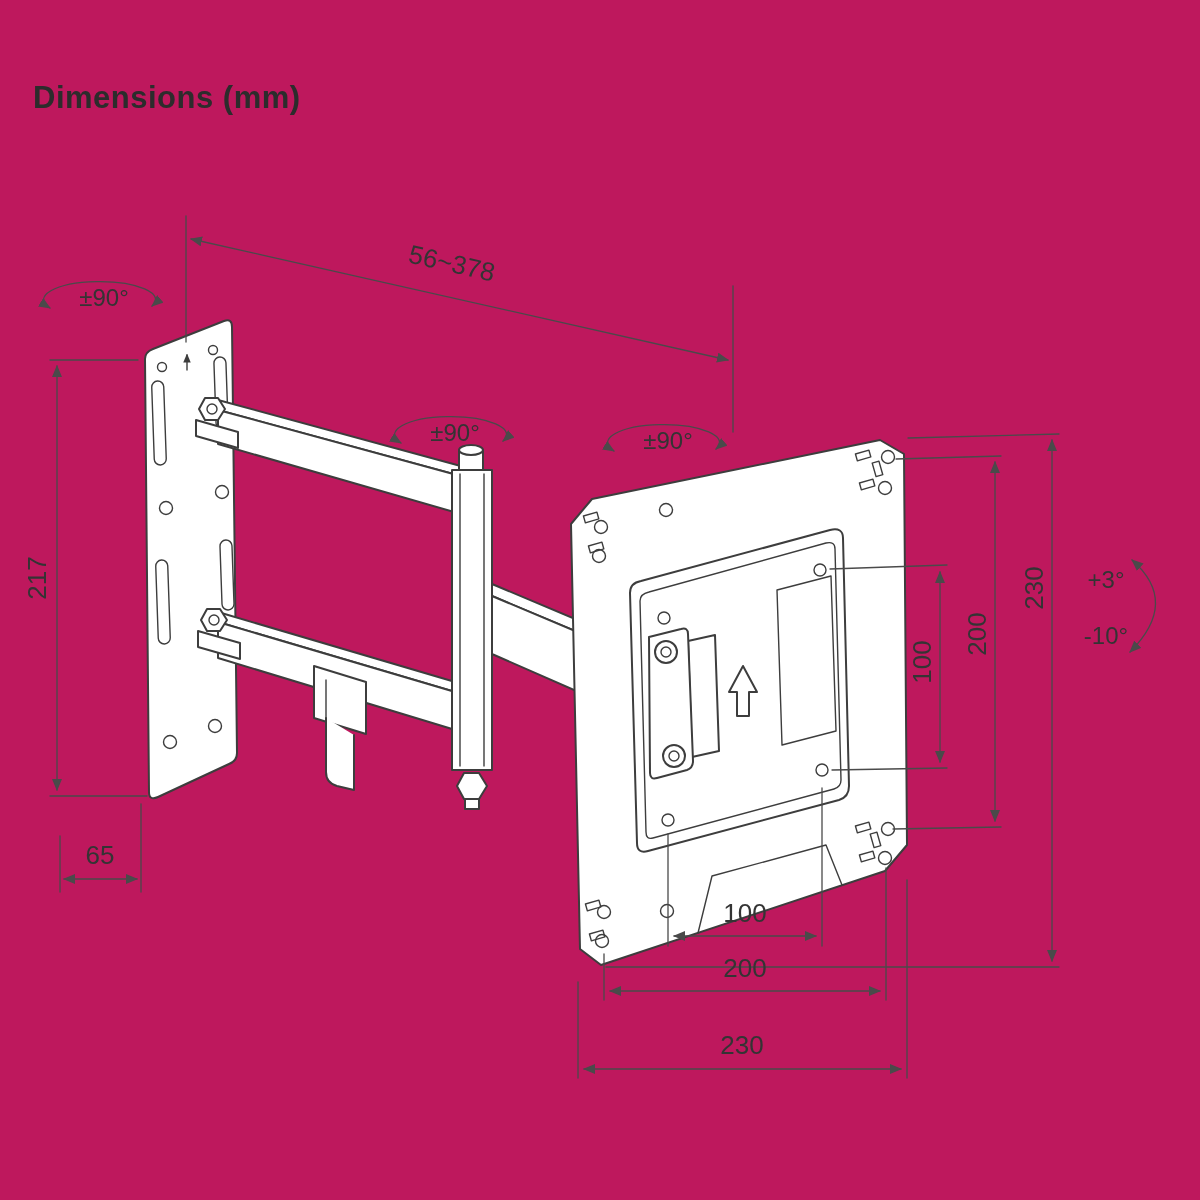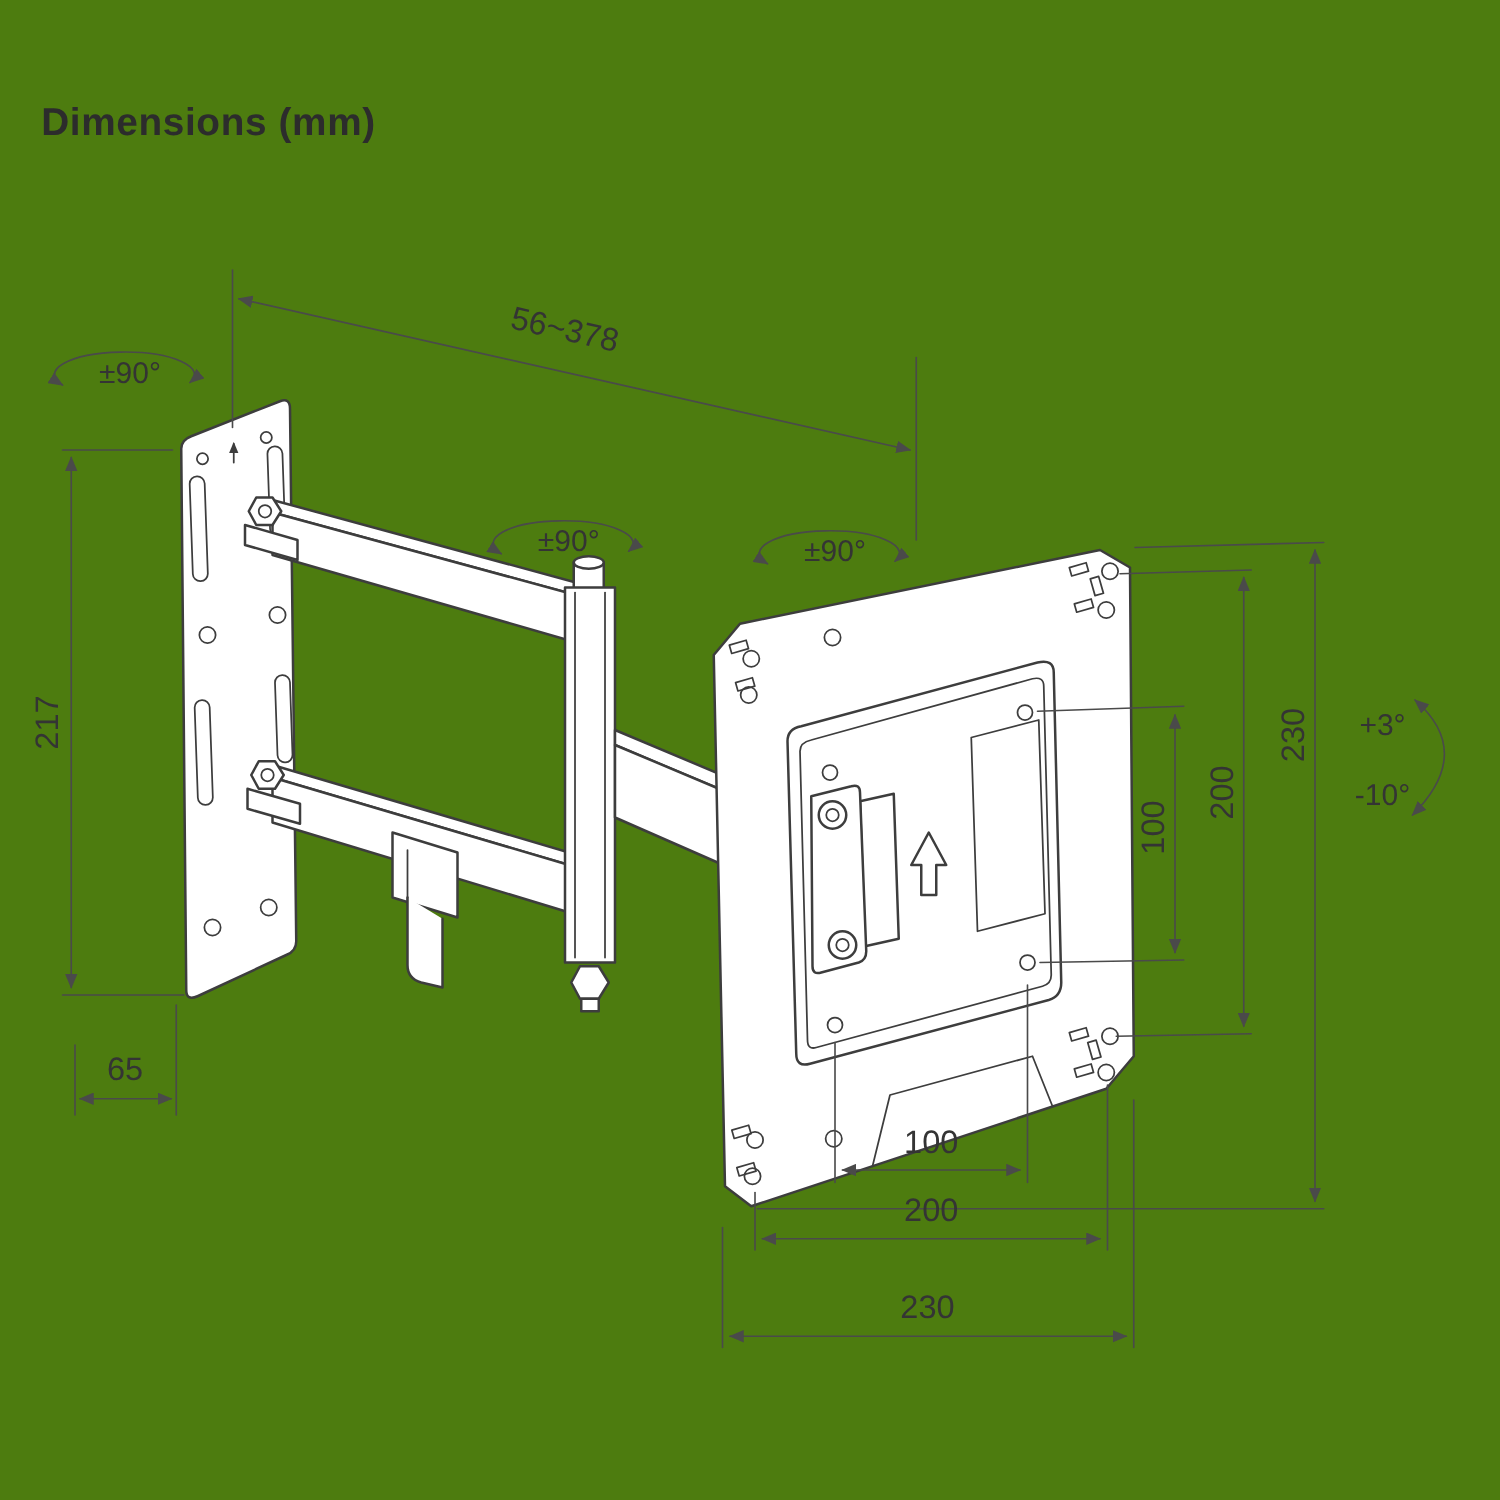--- a/index.html
+++ b/index.html
@@ -1,16 +1,16 @@
 <!DOCTYPE html>
 <html><head>
 <meta charset="utf-8">
 <style>
   html,body{margin:0;padding:0;background:#fff;}
-  .stage{width:1200px;height:1200px;background:#4d7c0f;position:relative;overflow:hidden;
+  .stage{width:1200px;height:1200px;background:#be185d;position:relative;overflow:hidden;
          font-family:"Liberation Sans",sans-serif;}
   svg{display:block;}
   .solid{fill:#ffffff;stroke:#3d3d3d;stroke-width:2;stroke-linejoin:round;stroke-linecap:round;}
   .thin{fill:none;stroke:#3d3d3d;stroke-width:1.4;stroke-linejoin:round;stroke-linecap:round;}
   .dim{fill:none;stroke:#4a4a4a;stroke-width:1.3;stroke-linecap:round;}
   .dimtext{font-family:"Liberation Sans",sans-serif;font-size:26px;fill:#343434;}
   .rottext{font-family:"Liberation Sans",sans-serif;font-size:24px;fill:#343434;}
   .title{font-family:"Liberation Sans",sans-serif;font-size:31px;font-weight:600;fill:#2c2c2c;letter-spacing:.5px;}
 </style>
 </head>

